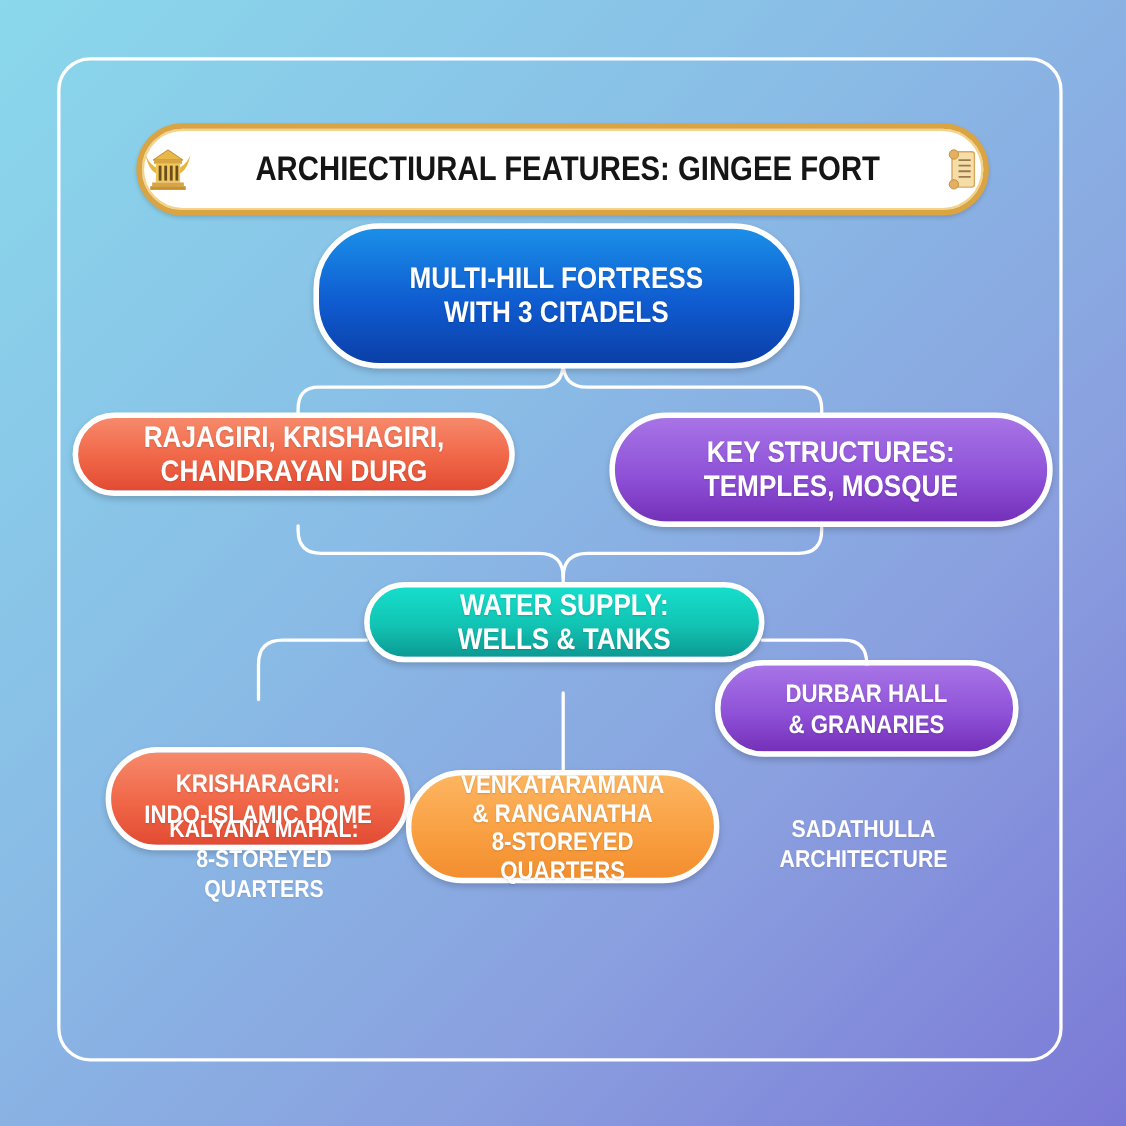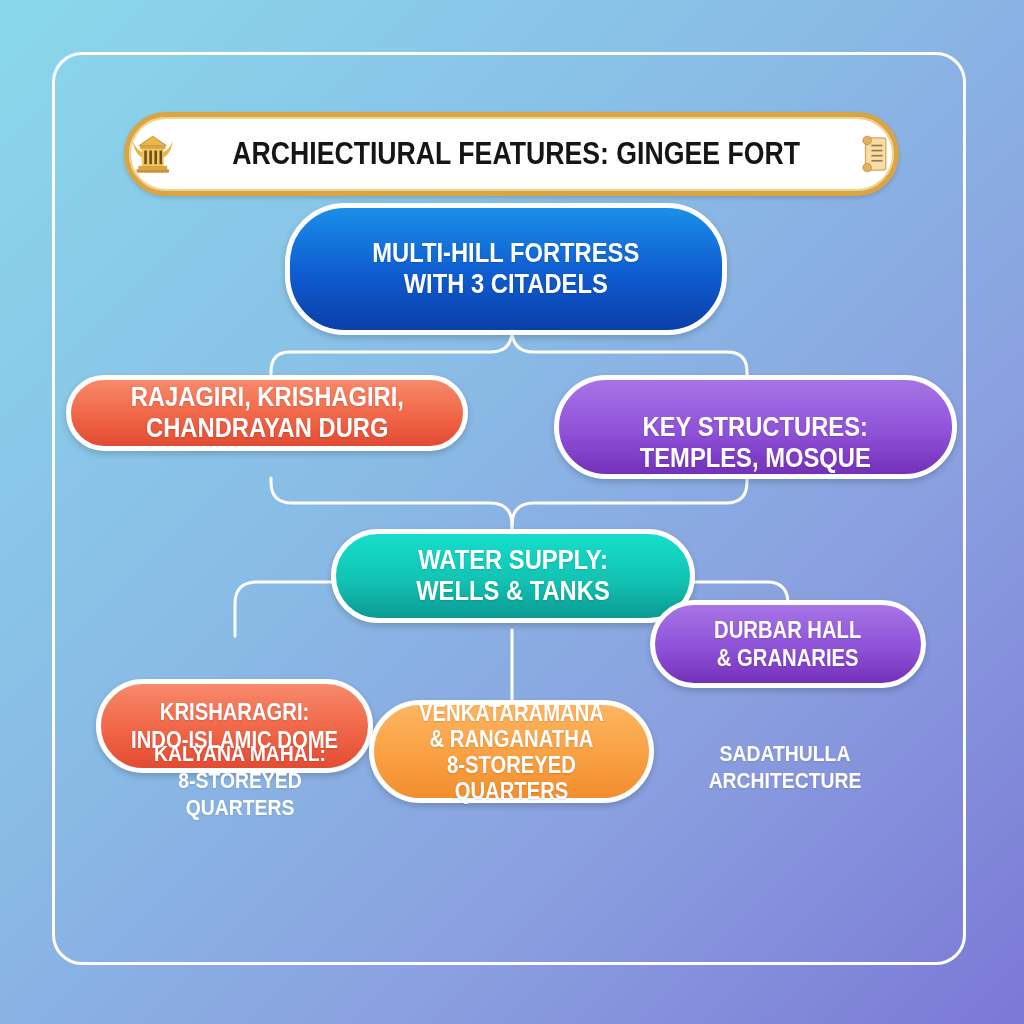--- a/index.html
+++ b/index.html
@@ -102,26 +102,26 @@
 <div class="node blue" style="left:285px; top:203px; width:442px; height:132px;">
   <span class="label">MULTI-HILL FORTRESS
 WITH 3 CITADELS</span>
 </div>
 
 <div class="node red" style="left:66px; top:375px; width:402px; height:76px;">
   <span class="label">RAJAGIRI, KRISHAGIRI,
 CHANDRAYAN DURG</span>
 </div>
 
-<div class="node purple" style="left:554px; top:375px; width:403px; height:104px;align-items:flex-end;">
+<div class="node purple" style="left:554px; top:375px; width:403px; height:104px;">
   <span class="label">KEY STRUCTURES:
 TEMPLES, MOSQUE</span>
 </div>
 
-<div class="node teal" style="left:331px; top:529px; width:364px; height:94px;">
+<div class="node teal" style="left:331px; top:529px; width:364px; height:73px;">
   <span class="label">WATER SUPPLY:
 WELLS &amp; TANKS</span>
 </div>
 
 <div class="node red small" style="left:96px; top:660px; width:277px; height:94px;margin-top:19px;">
   <span class="label">KRISHARAGRI:
 INDO-ISLAMIC DOME</span>
 </div>
 
 <div class="node orange small" style="left:369px; top:700px; width:285px; height:103px;">

